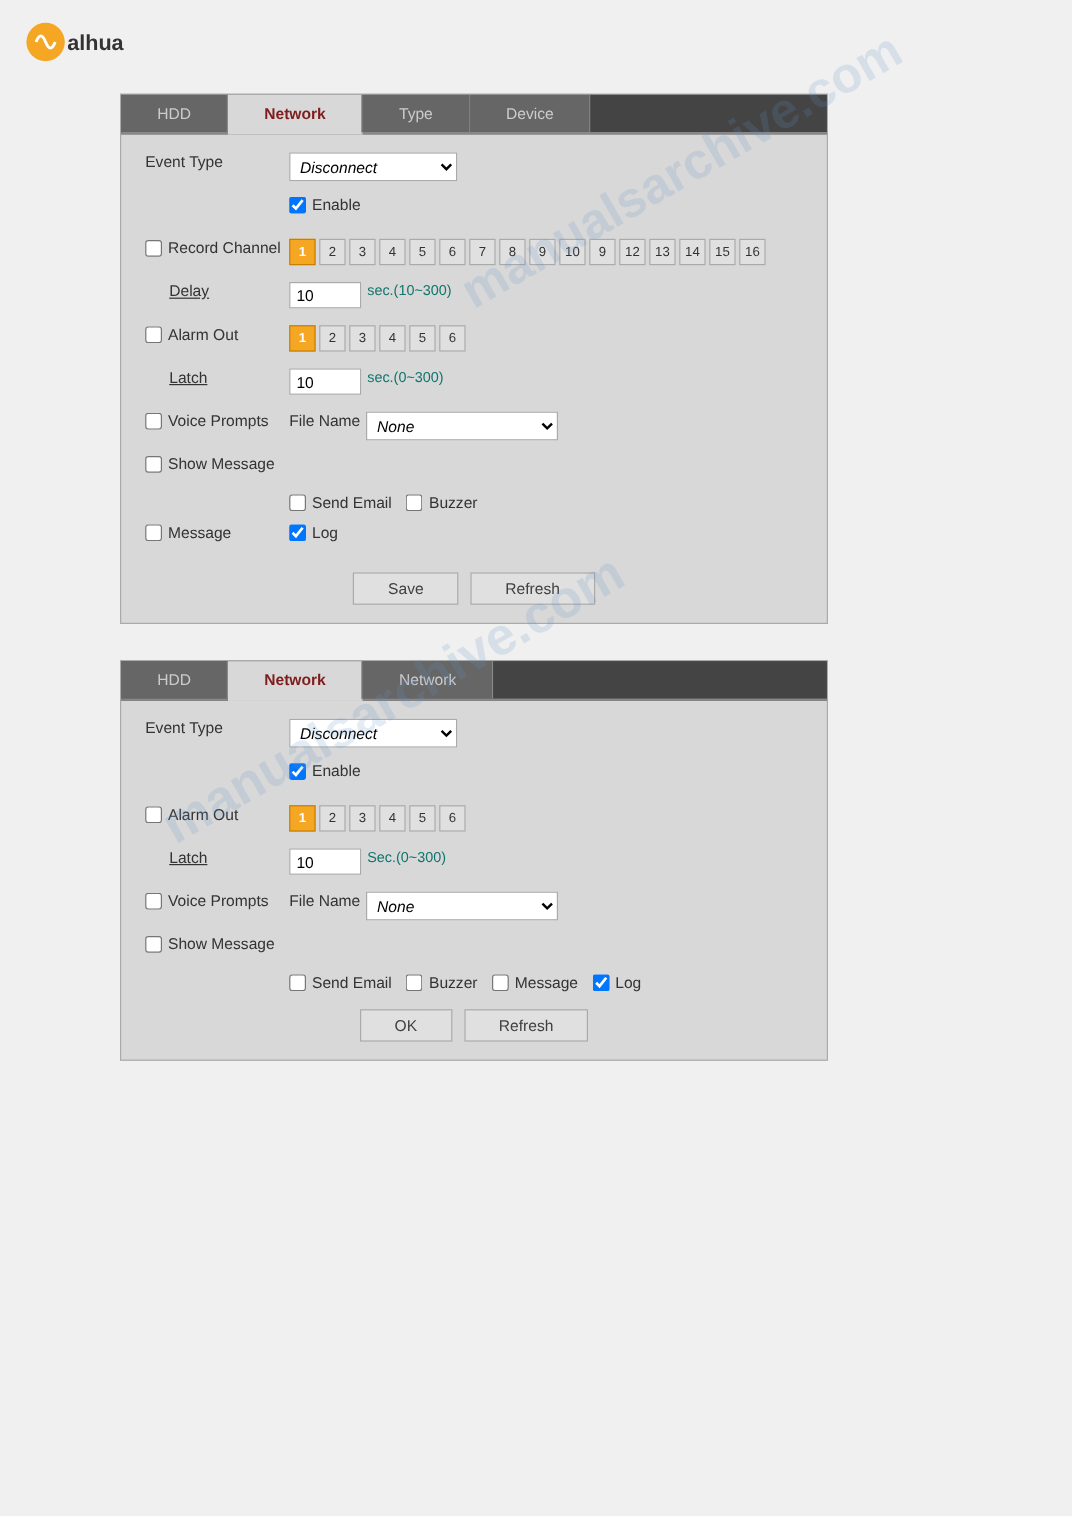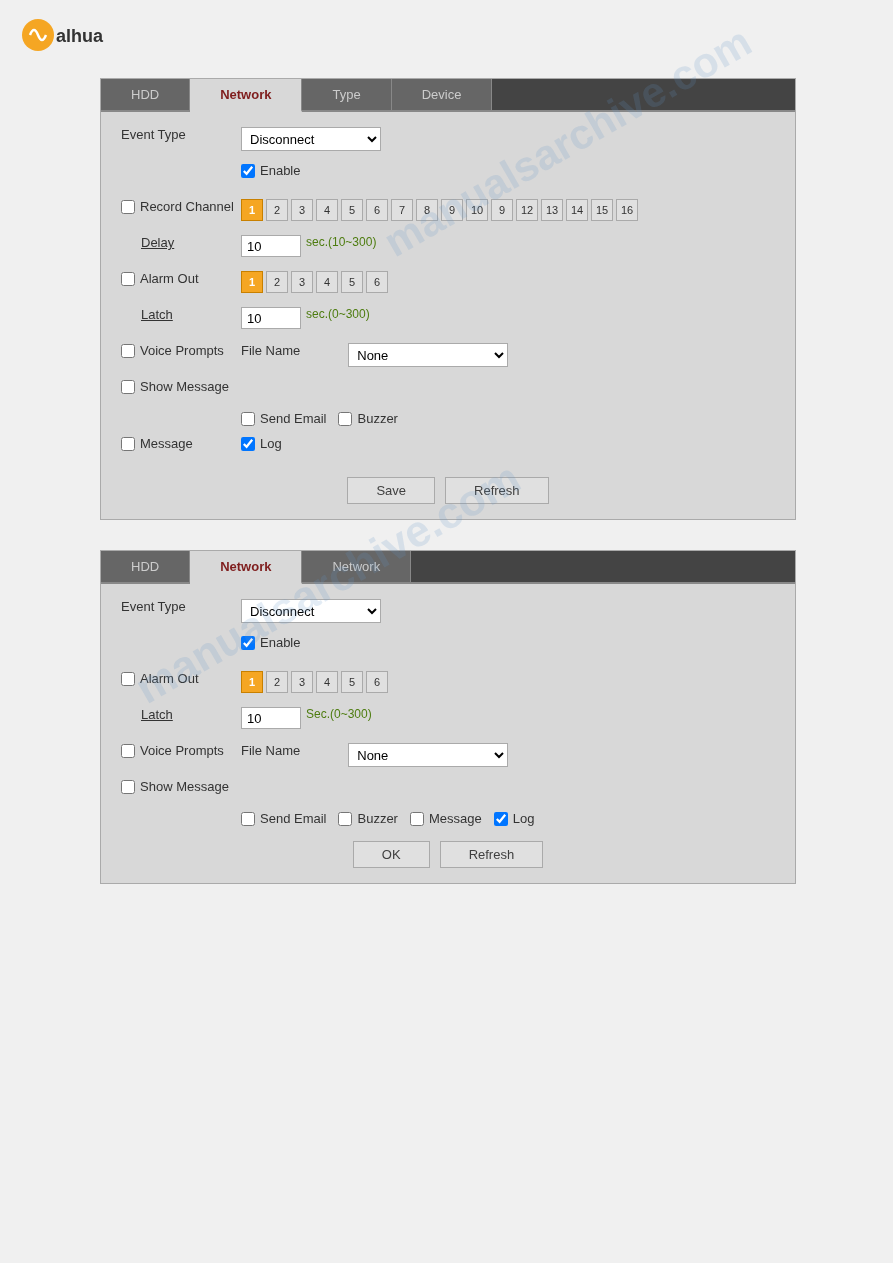--- a/index.html
+++ b/index.html
@@ -13,21 +13,21 @@
 
     .logo-area {
       margin-bottom: 15px;
       padding: 5px 10px;
     }
 
     .panel {
       background: #d8d8d8;
       border: 1px solid #aaa;
       margin-bottom: 30px;
-      width: 696px;
+      width: 590px;
       margin-left: 90px;
     }
 
     .tab-bar {
       display: flex;
       background: #555;
       border-bottom: 2px solid #888;
     }
 
     .tab {
@@ -80,25 +80,25 @@
       text-decoration: underline;
     }
 
     select.dropdown {
       padding: 2px 4px;
       border: 1px solid #aaa;
       background: #fff;
       font-size: 13px;
       height: 24px;
       min-width: 140px;
+      font-style: italic;
     }
 
     select.dropdown-wide {
       min-width: 160px;
-      margin-left: 43px;
     }
 
     .checkbox-label {
       display: flex;
       align-items: center;
       gap: 5px;
       font-size: 13px;
       cursor: pointer;
     }
 
@@ -137,21 +137,21 @@
       border: 1px solid #aaa;
       background: #fff;
       padding: 2px 5px;
       font-size: 13px;
       height: 22px;
       width: 60px;
     }
 
     .hint-text {
       font-size: 12px;
-      color: #4d7c0f;
+      color: #0f766e;
       margin-left: 5px;
     }
 
     .inline-checks {
       display: flex;
       align-items: center;
       gap: 12px;
       margin-top: 32px;
     }
 

